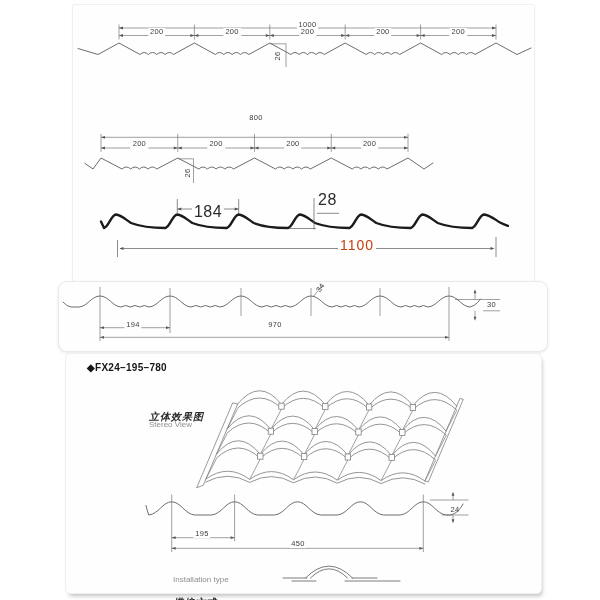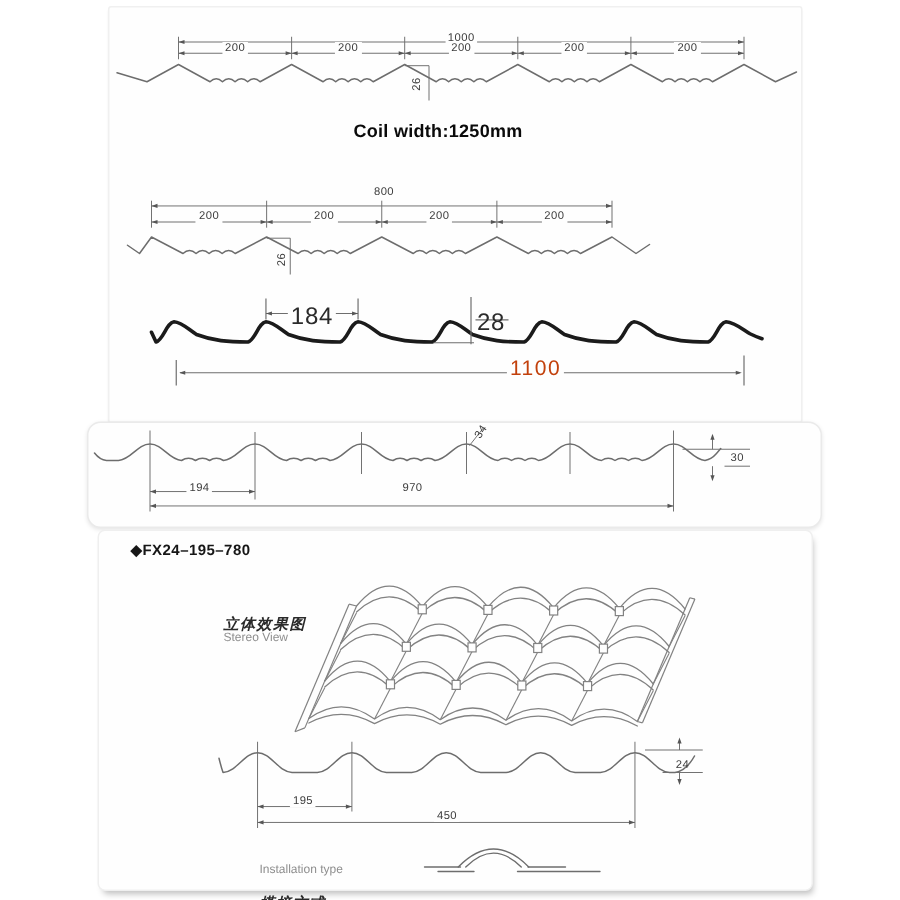--- a/index.html
+++ b/index.html
@@ -194,31 +194,30 @@
     </svg>
 
   <span class="lb d c bg" style="left:307.5px;top:20.5px">1000</span>
   <span class="lb d c bg" style="left:156.7px;top:27.8px">200</span>
   <span class="lb d c bg" style="left:232.1px;top:27.8px">200</span>
   <span class="lb d c bg" style="left:307.5px;top:27.8px">200</span>
   <span class="lb d c bg" style="left:382.9px;top:27.8px">200</span>
   <span class="lb d c bg" style="left:458.3px;top:27.8px">200</span>
   <span class="lb d r90" style="left:278px;top:56px">26</span>
 
-  <span class="lb coil c" style="left:292px;top:81px">Coil width:1250mm</span>
-
-  <span class="lb d c bg" style="left:256px;top:124px">800</span>
+
+  <span class="lb d c bg" style="left:256px;top:114px">800</span>
   <span class="lb d c bg" style="left:139.4px;top:140.3px">200</span>
   <span class="lb d c bg" style="left:216.1px;top:140.3px">200</span>
   <span class="lb d c bg" style="left:292.9px;top:140.3px">200</span>
   <span class="lb d c bg" style="left:369.6px;top:140.3px">200</span>
   <span class="lb d r90" style="left:187.5px;top:173px">26</span>
 
   <span class="lb big c bg" style="left:208px;top:202.5px">184</span>
-  <span class="lb big" style="left:318px;top:207px">28</span>
+  <span class="lb big" style="left:318px;top:191px">28</span>
   <span class="lb big2 c bg" style="left:357px;top:237.5px">1100</span>
 
   <span class="lb d c bg" style="left:133px;top:320.8px">194</span>
   <span class="lb d c bg" style="left:275px;top:321px">970</span>
   <span class="lb d r34" style="left:320.5px;top:288px">34</span>
   <span class="lb d c" style="left:491.5px;top:300.8px">30</span>
 
   <span class="lb model" style="left:87px;top:361.5px">◆FX24–195–780</span>
   <span class="lb cn" style="left:149px;top:411px">立体效果图</span>
   <span class="lb en" style="left:149px;top:421px">Stereo View</span>

